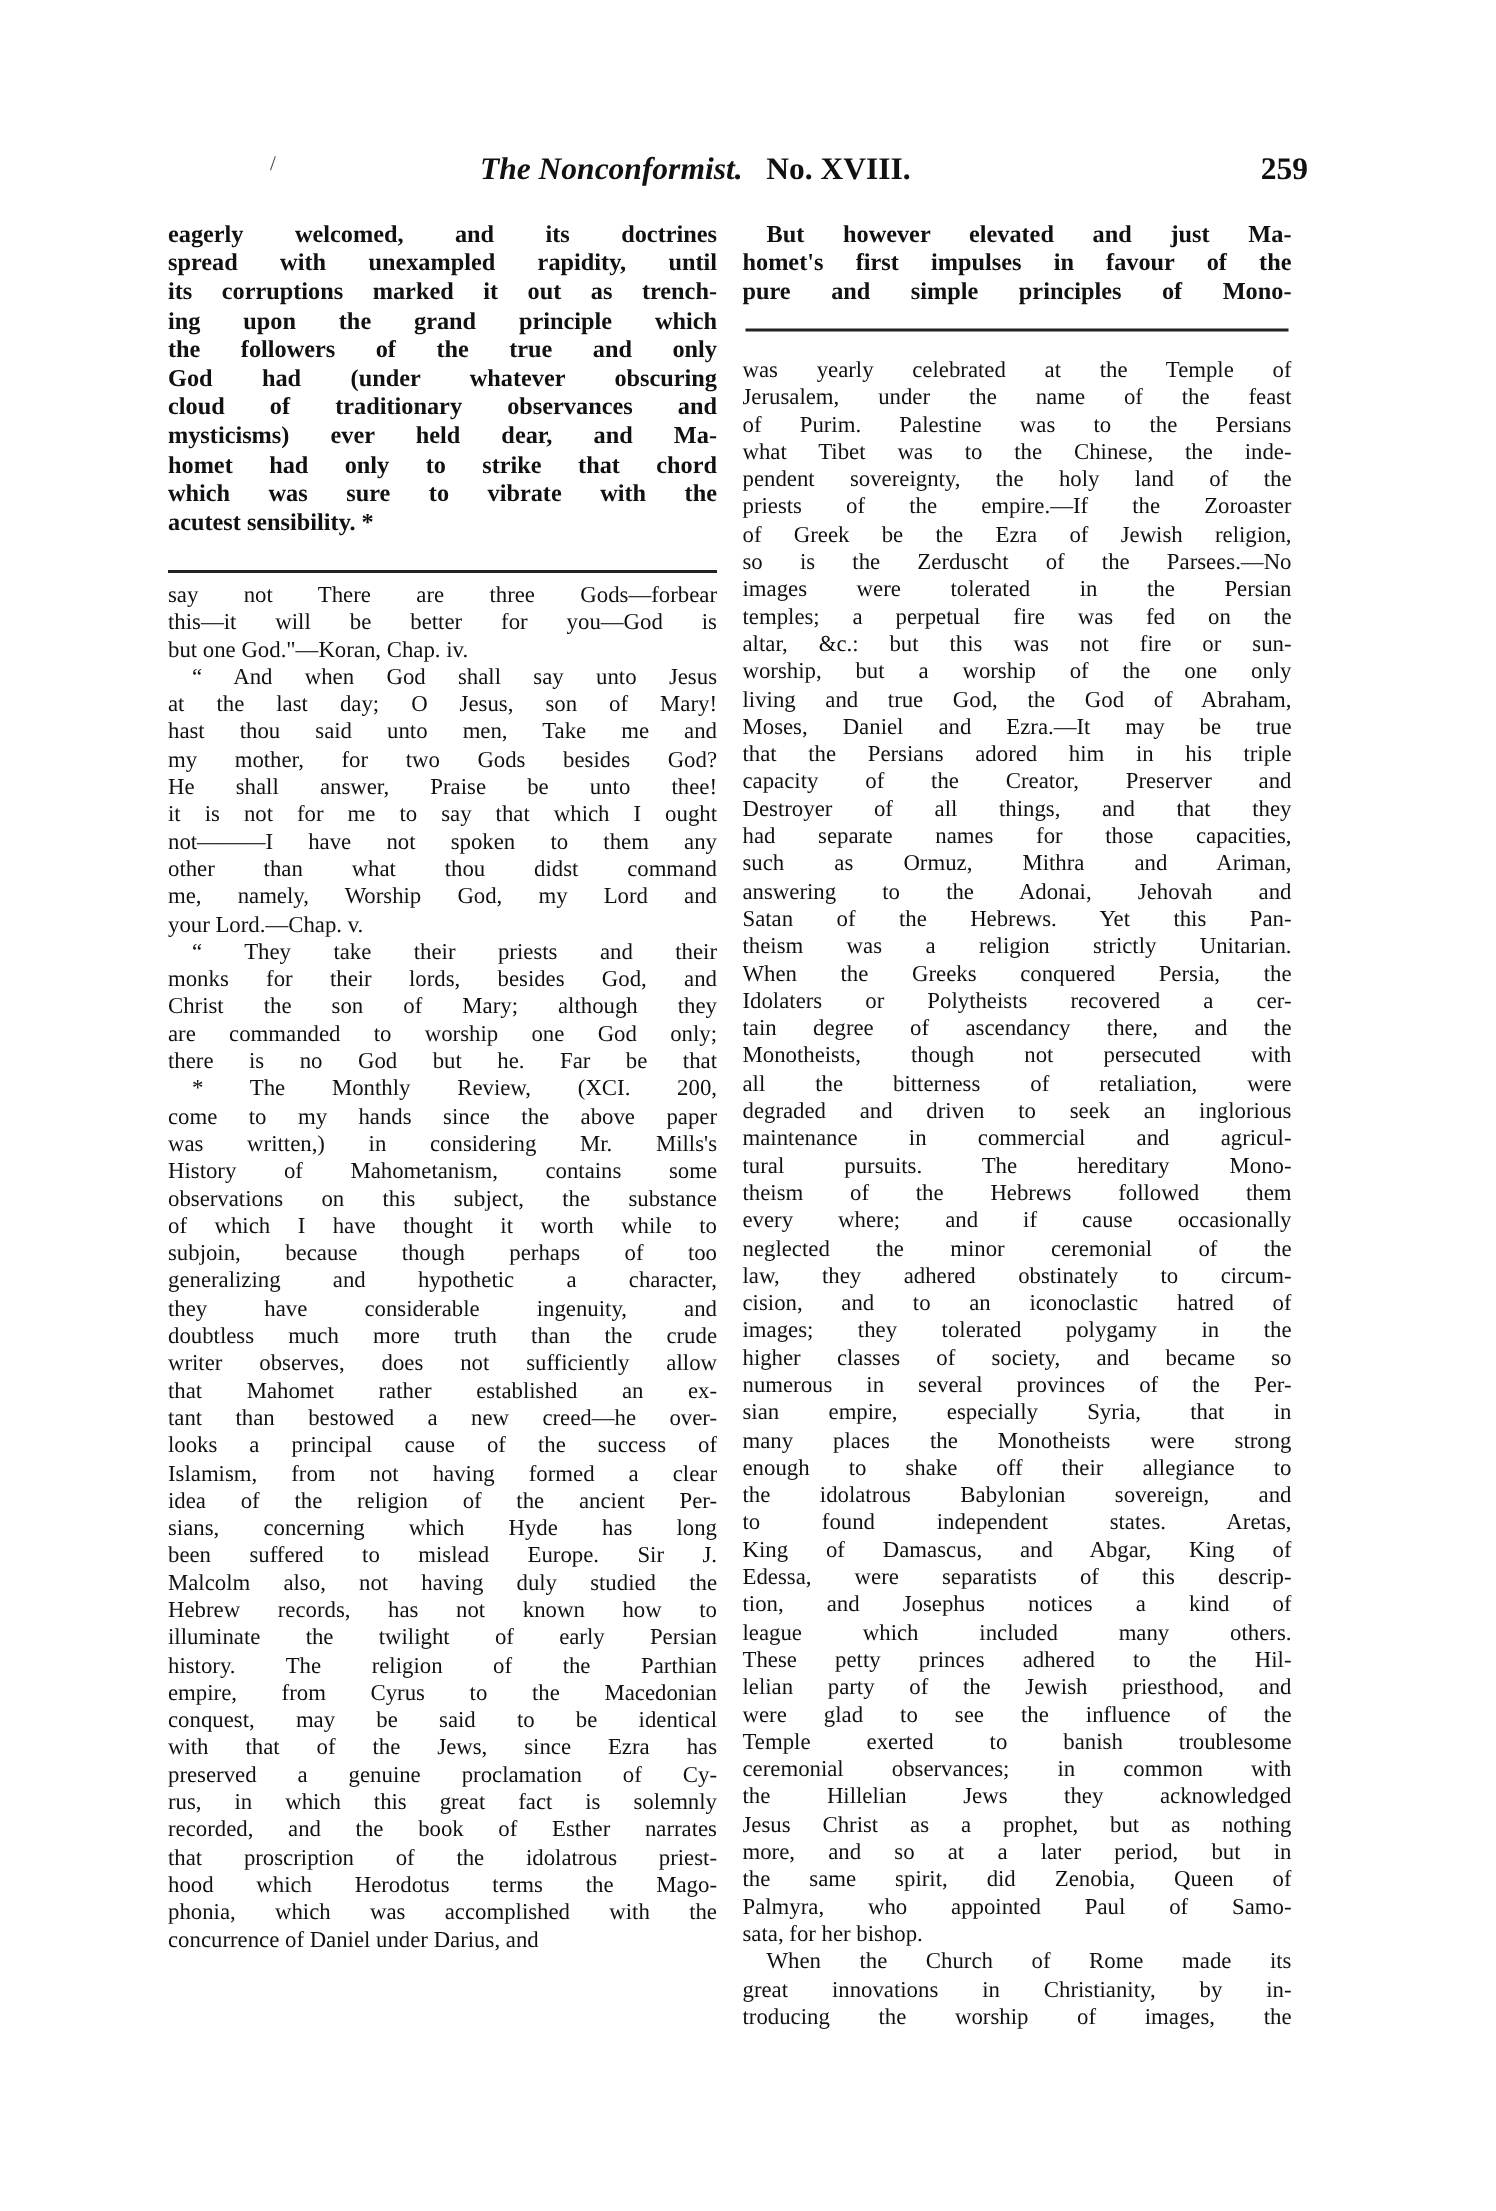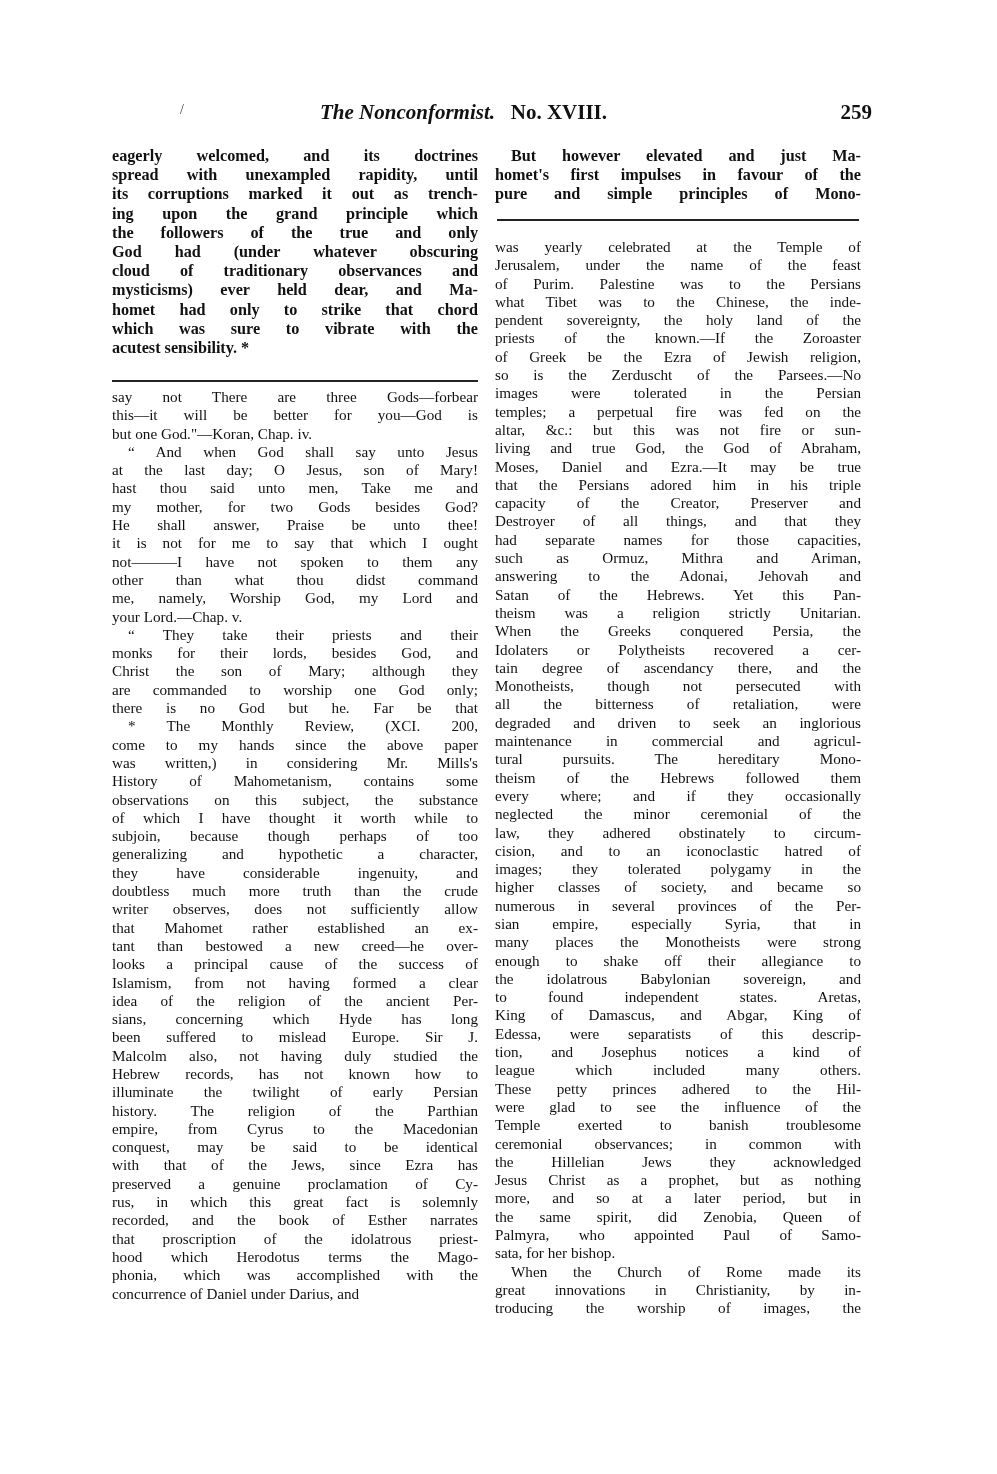--- a/index.html
+++ b/index.html
@@ -105,62 +105,64 @@
     <span class="line">homet's first impulses in favour of the</span>
     <span class="line">pure and simple principles of Mono-</span>
   </div>
 <div class="rule" style="left:497px; top:219px; width:362px;"></div>
 <div class="col col-right fn" style="top:238px;" id="right-fn">
     <span class="line">was yearly celebrated at the Temple of</span>
     <span class="line">Jerusalem, under the name of the feast</span>
     <span class="line">of Purim. Palestine was to the Persians</span>
     <span class="line">what Tibet was to the Chinese, the inde-</span>
     <span class="line">pendent sovereignty, the holy land of the</span>
-    <span class="line">priests of the known.—If the Zoroaster</span>
+    <span class="line">priests of the empire.—If the Zoroaster</span>
     <span class="line">of Greek be the Ezra of Jewish religion,</span>
     <span class="line">so is the Zerduscht of the Parsees.—No</span>
     <span class="line">images were tolerated in the Persian</span>
     <span class="line">temples; a perpetual fire was fed on the</span>
     <span class="line">altar, &amp;c.: but this was not fire or sun-</span>
+    <span class="line">worship, but a worship of the one only</span>
     <span class="line">living and true God, the God of Abraham,</span>
     <span class="line">Moses, Daniel and Ezra.—It may be true</span>
     <span class="line">that the Persians adored him in his triple</span>
     <span class="line">capacity of the Creator, Preserver and</span>
     <span class="line">Destroyer of all things, and that they</span>
     <span class="line">had separate names for those capacities,</span>
     <span class="line">such as Ormuz, Mithra and Ariman,</span>
     <span class="line">answering to the Adonai, Jehovah and</span>
     <span class="line">Satan of the Hebrews. Yet this Pan-</span>
     <span class="line">theism was a religion strictly Unitarian.</span>
     <span class="line">When the Greeks conquered Persia, the</span>
     <span class="line">Idolaters or Polytheists recovered a cer-</span>
     <span class="line">tain degree of ascendancy there, and the</span>
     <span class="line">Monotheists, though not persecuted with</span>
     <span class="line">all the bitterness of retaliation, were</span>
     <span class="line">degraded and driven to seek an inglorious</span>
     <span class="line">maintenance in commercial and agricul-</span>
     <span class="line">tural pursuits. The hereditary Mono-</span>
     <span class="line">theism of the Hebrews followed them</span>
-    <span class="line">every where; and if they occasionally</span>
+    <span class="line">every where; and if cause occasionally</span>
     <span class="line">neglected the minor ceremonial of the</span>
     <span class="line">law, they adhered obstinately to circum-</span>
     <span class="line">cision, and to an iconoclastic hatred of</span>
     <span class="line">images; they tolerated polygamy in the</span>
     <span class="line">higher classes of society, and became so</span>
     <span class="line">numerous in several provinces of the Per-</span>
     <span class="line">sian empire, especially Syria, that in</span>
     <span class="line">many places the Monotheists were strong</span>
     <span class="line">enough to shake off their allegiance to</span>
     <span class="line">the idolatrous Babylonian sovereign, and</span>
     <span class="line">to found independent states. Aretas,</span>
     <span class="line">King of Damascus, and Abgar, King of</span>
     <span class="line">Edessa, were separatists of this descrip-</span>
     <span class="line">tion, and Josephus notices a kind of</span>
     <span class="line">league which included many others.</span>
     <span class="line">These petty princes adhered to the Hil-</span>
+    <span class="line">lelian party of the Jewish priesthood, and</span>
     <span class="line">were glad to see the influence of the</span>
     <span class="line">Temple exerted to banish troublesome</span>
     <span class="line">ceremonial observances; in common with</span>
     <span class="line">the Hillelian Jews they acknowledged</span>
     <span class="line">Jesus Christ as a prophet, but as nothing</span>
     <span class="line">more, and so at a later period, but in</span>
     <span class="line">the same spirit, did Zenobia, Queen of</span>
     <span class="line">Palmyra, who appointed Paul of Samo-</span>
     <span class="line last">sata, for her bishop.</span>
     <span class="line indent">When the Church of Rome made its</span>

